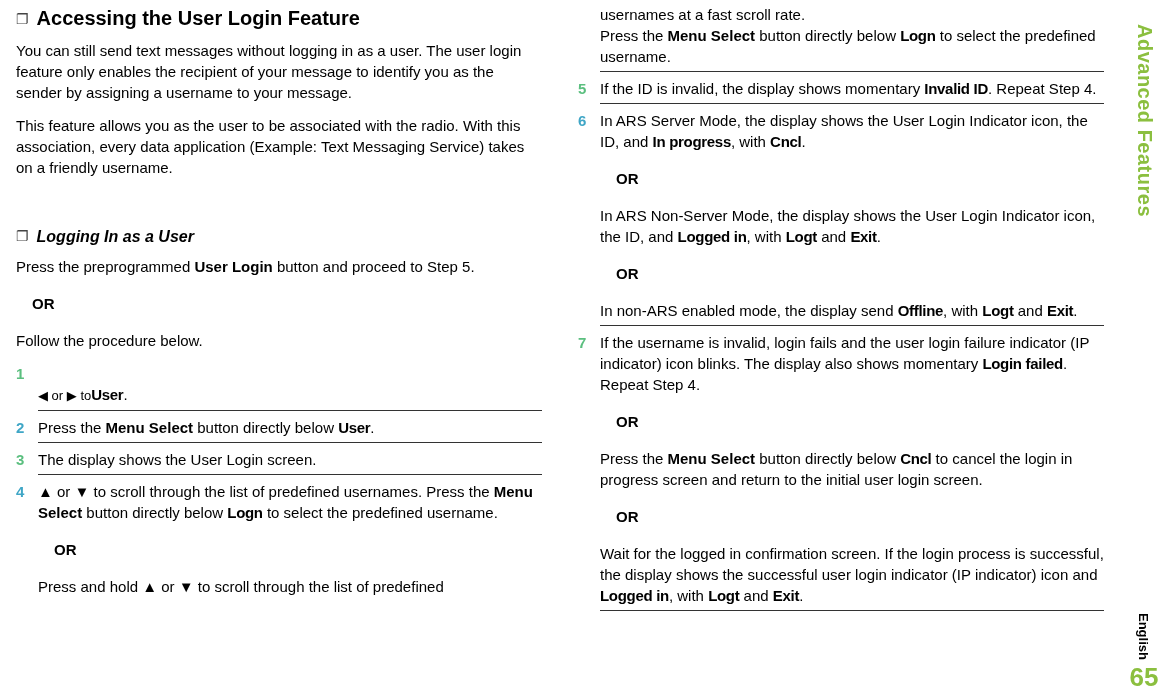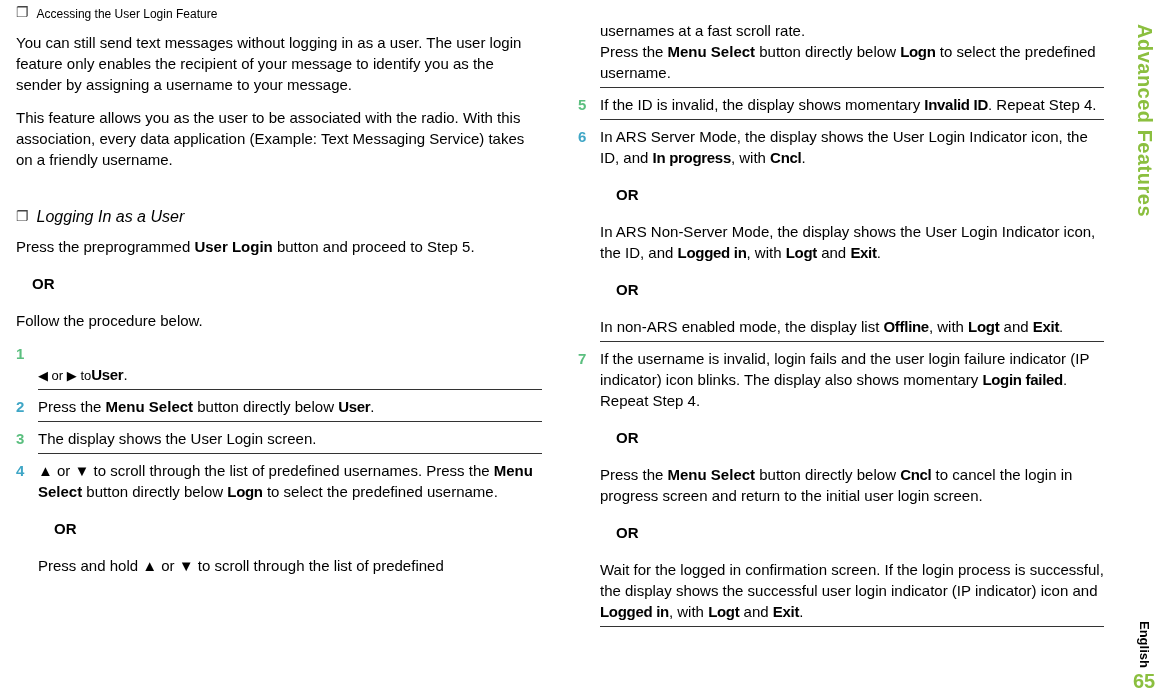--- a/index.html
+++ b/index.html
@@ -6,45 +6,45 @@
   html, body { width: 1162px; height: 699px; background: #fff; font-family: Arial, Helvetica, sans-serif; color: #000; }
   .page { display: flex; width: 100%; height: 100%; }
   .content { display: flex; flex: 1; padding: 4px 12px 4px 6px; }
   .col { flex: 1; padding: 0 10px; font-size: 15px; line-height: 1.4; }
   .col-left { padding-right: 18px; }
   .col-right { padding-left: 18px; }
   .sidebar { width: 36px; display: flex; flex-direction: column; justify-content: space-between; align-items: center; padding: 24px 0 6px 0; }
   .sidebar-title { writing-mode: vertical-rl; font-size: 20px; font-weight: bold; color: #8bbf3f; letter-spacing: 0.5px; }
   .sidebar-bottom { display: flex; flex-direction: column; align-items: center; gap: 2px; }
   .lang { writing-mode: vertical-rl; font-size: 13px; font-weight: bold; color: #000; }
-  .page-num { font-size: 20px; font-weight: bold; color: #8bbf3f; }
+  .page-num { font-size: 26px; font-weight: bold; color: #8bbf3f; }
   .heading { display: flex; align-items: baseline; gap: 8px; margin-bottom: 8px; }
   .heading-icon { font-size: 14px; color: #444; position: relative; top: -1px; }
-  .heading-text { font-weight: normal; font-size: 12px; }
-  .heading-italic { font-style: italic; font-weight: normal; font-size: 16px; }
+  .heading-text { font-weight: bold; font-size: 20px; }
+  .heading-italic { font-style: italic; font-weight: bold; font-size: 16px; margin-top: 12px; }
   p { margin-bottom: 12px; }
   .gap { height: 24px; }
   .proc-label { font-weight: bold; margin-bottom: 8px; }
   .step { display: flex; margin: 4px 0 2px 0; }
   .step-num { width: 22px; flex-shrink: 0; font-weight: bold; font-size: 15px; }
   .s1 { color: #5bbf7f; }
   .s2 { color: #3fa6c6; }
   .s3 { color: #5bbf7f; }
   .s4 { color: #3fa6c6; }
   .s5 { color: #5bbf7f; }
   .s6 { color: #3fa6c6; }
   .s7 { color: #5bbf7f; }
   .step-body { flex: 1; }
   .hr { border: none; border-top: 1px solid #333; margin: 4px 0 6px 22px; }
   .hr-right { margin-left: 22px; }
   .b { font-weight: bold; }
   .ui { font-family: "Arial Narrow", Arial, sans-serif; font-weight: bold; letter-spacing: -0.3px; }
   .arrow { font-family: Arial, sans-serif; font-size: 13px; display: inline-block; margin-top: 24px; }
   .or { font-weight: bold; display: block; margin: 16px; }
-  .cont-body { margin-left: 22px; margin-bottom: 2px; margin-top: 16px; }
+  .cont-body { margin-left: 22px; margin-bottom: 2px; }
 </style>
 </head>
 <body>
 
 <div class="page">
   <div class="content">
 
     <div class="col col-left">
       <div class="heading">
         <span class="heading-icon">❐</span>
@@ -114,21 +114,21 @@
       </div>
       <hr class="hr hr-right">
 
       <div class="step">
         <div class="step-num s6">6</div>
         <div class="step-body">
           <span>In ARS Server Mode, the display shows the User Login Indicator icon, the ID, and </span><span class="ui">In progress</span><span>, with </span><span class="ui">Cncl</span><span>.</span>
           <span class="or">OR</span>
           <span>In ARS Non-Server Mode, the display shows the User Login Indicator icon, the ID, and </span><span class="ui">Logged in</span><span>, with </span><span class="ui">Logt</span><span> and </span><span class="ui">Exit</span><span>.</span>
           <span class="or">OR</span>
-          <span>In non-ARS enabled mode, the display list </span><span class="ui">Offline</span><span>, with </span><span class="ui">Logt</span><span> and </span><span class="ui">Exit</span><span>.</span>
+          <span>In non-ARS enabled mode, the display send </span><span class="ui">Offline</span><span>, with </span><span class="ui">Logt</span><span> and </span><span class="ui">Exit</span><span>.</span>
         </div>
       </div>
       <hr class="hr hr-right">
 
       <div class="step">
         <div class="step-num s7">7</div>
         <div class="step-body">
           <span>If the username is invalid, login fails and the user login failure indicator (IP indicator) icon blinks. The display also shows momentary </span><span class="ui">Login failed</span><span>. Repeat Step 4.</span>
           <span class="or">OR</span>
           <span>Press the </span><span class="b">Menu Select</span><span> button directly below </span><span class="ui">Cncl</span><span> to cancel the login in progress screen and return to the initial user login screen.</span>

